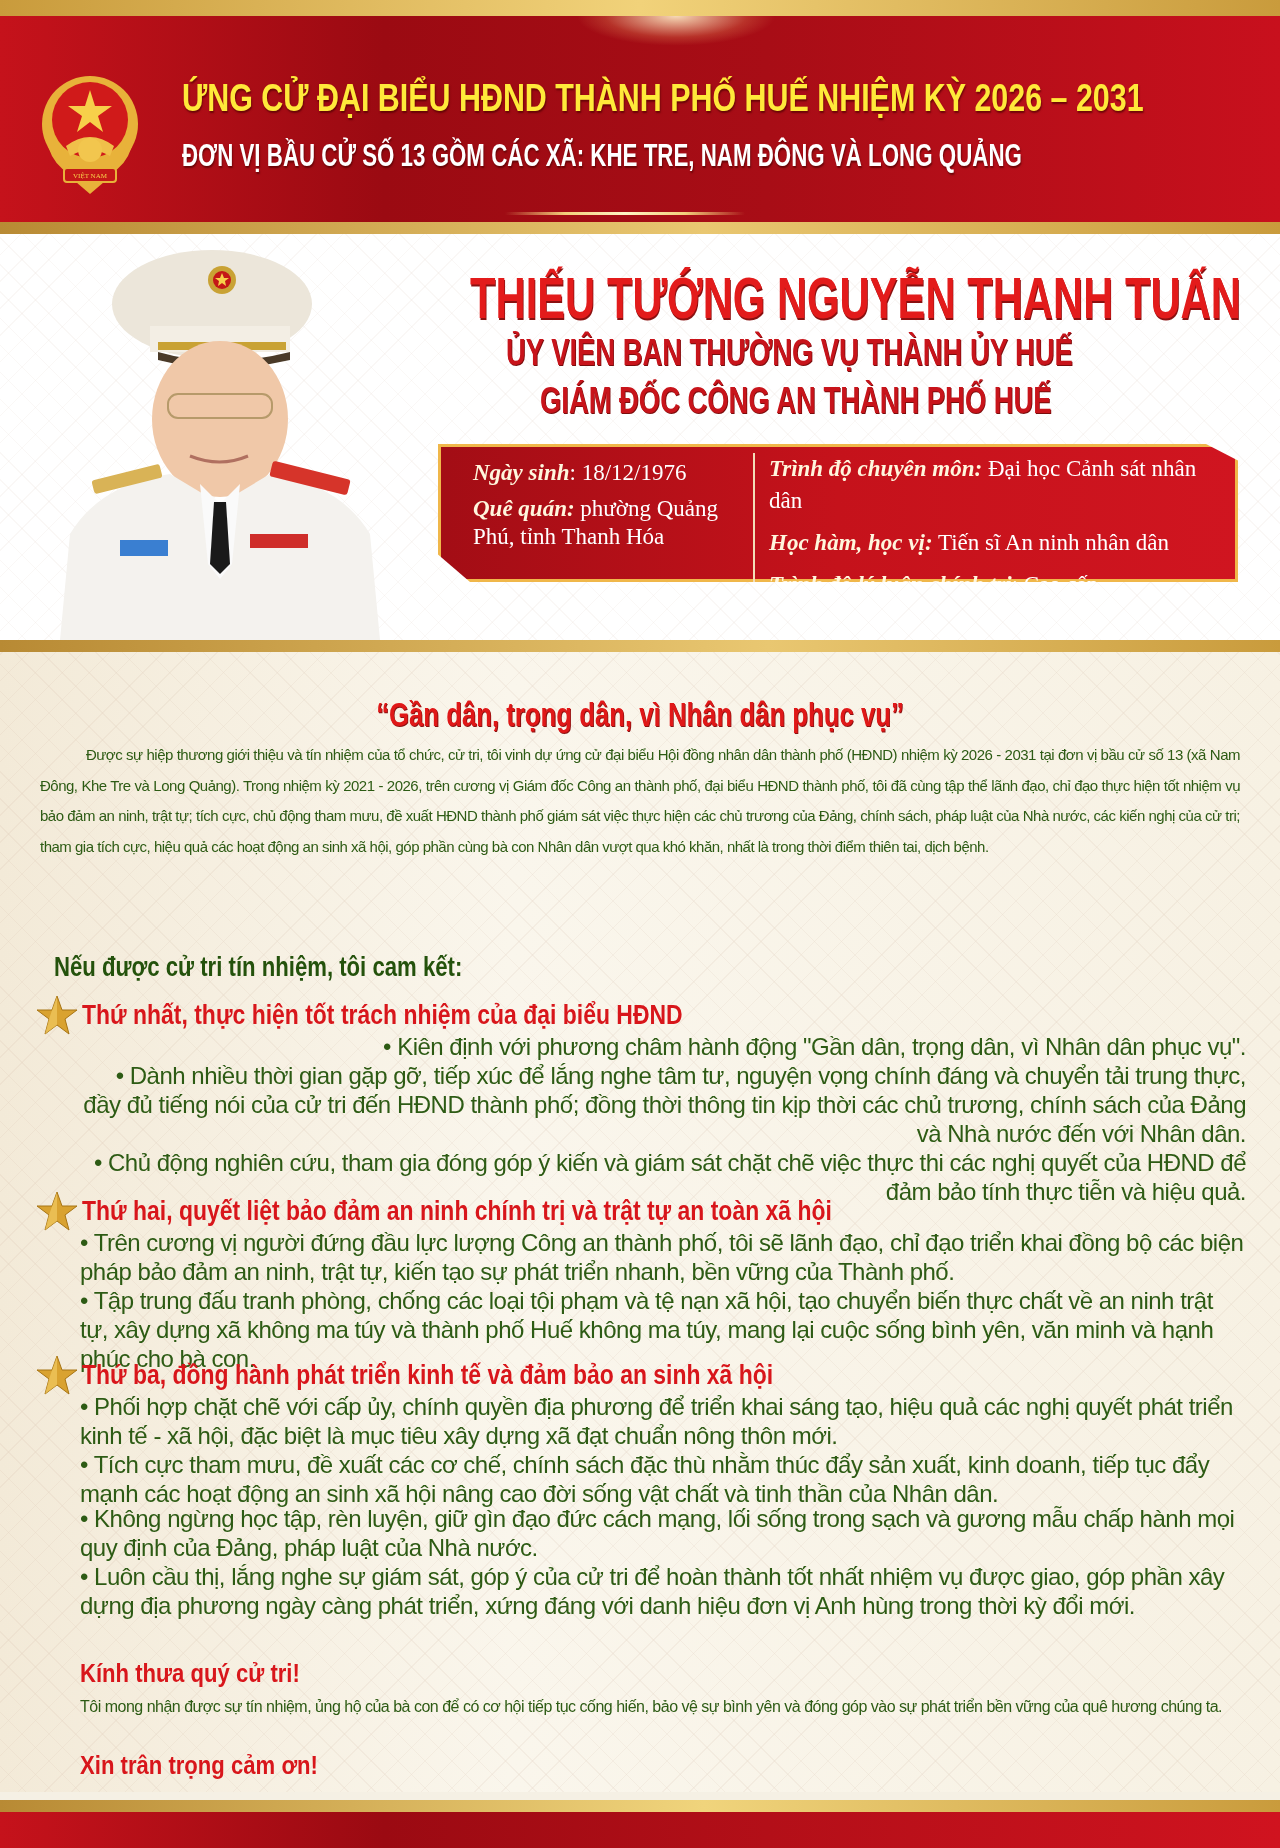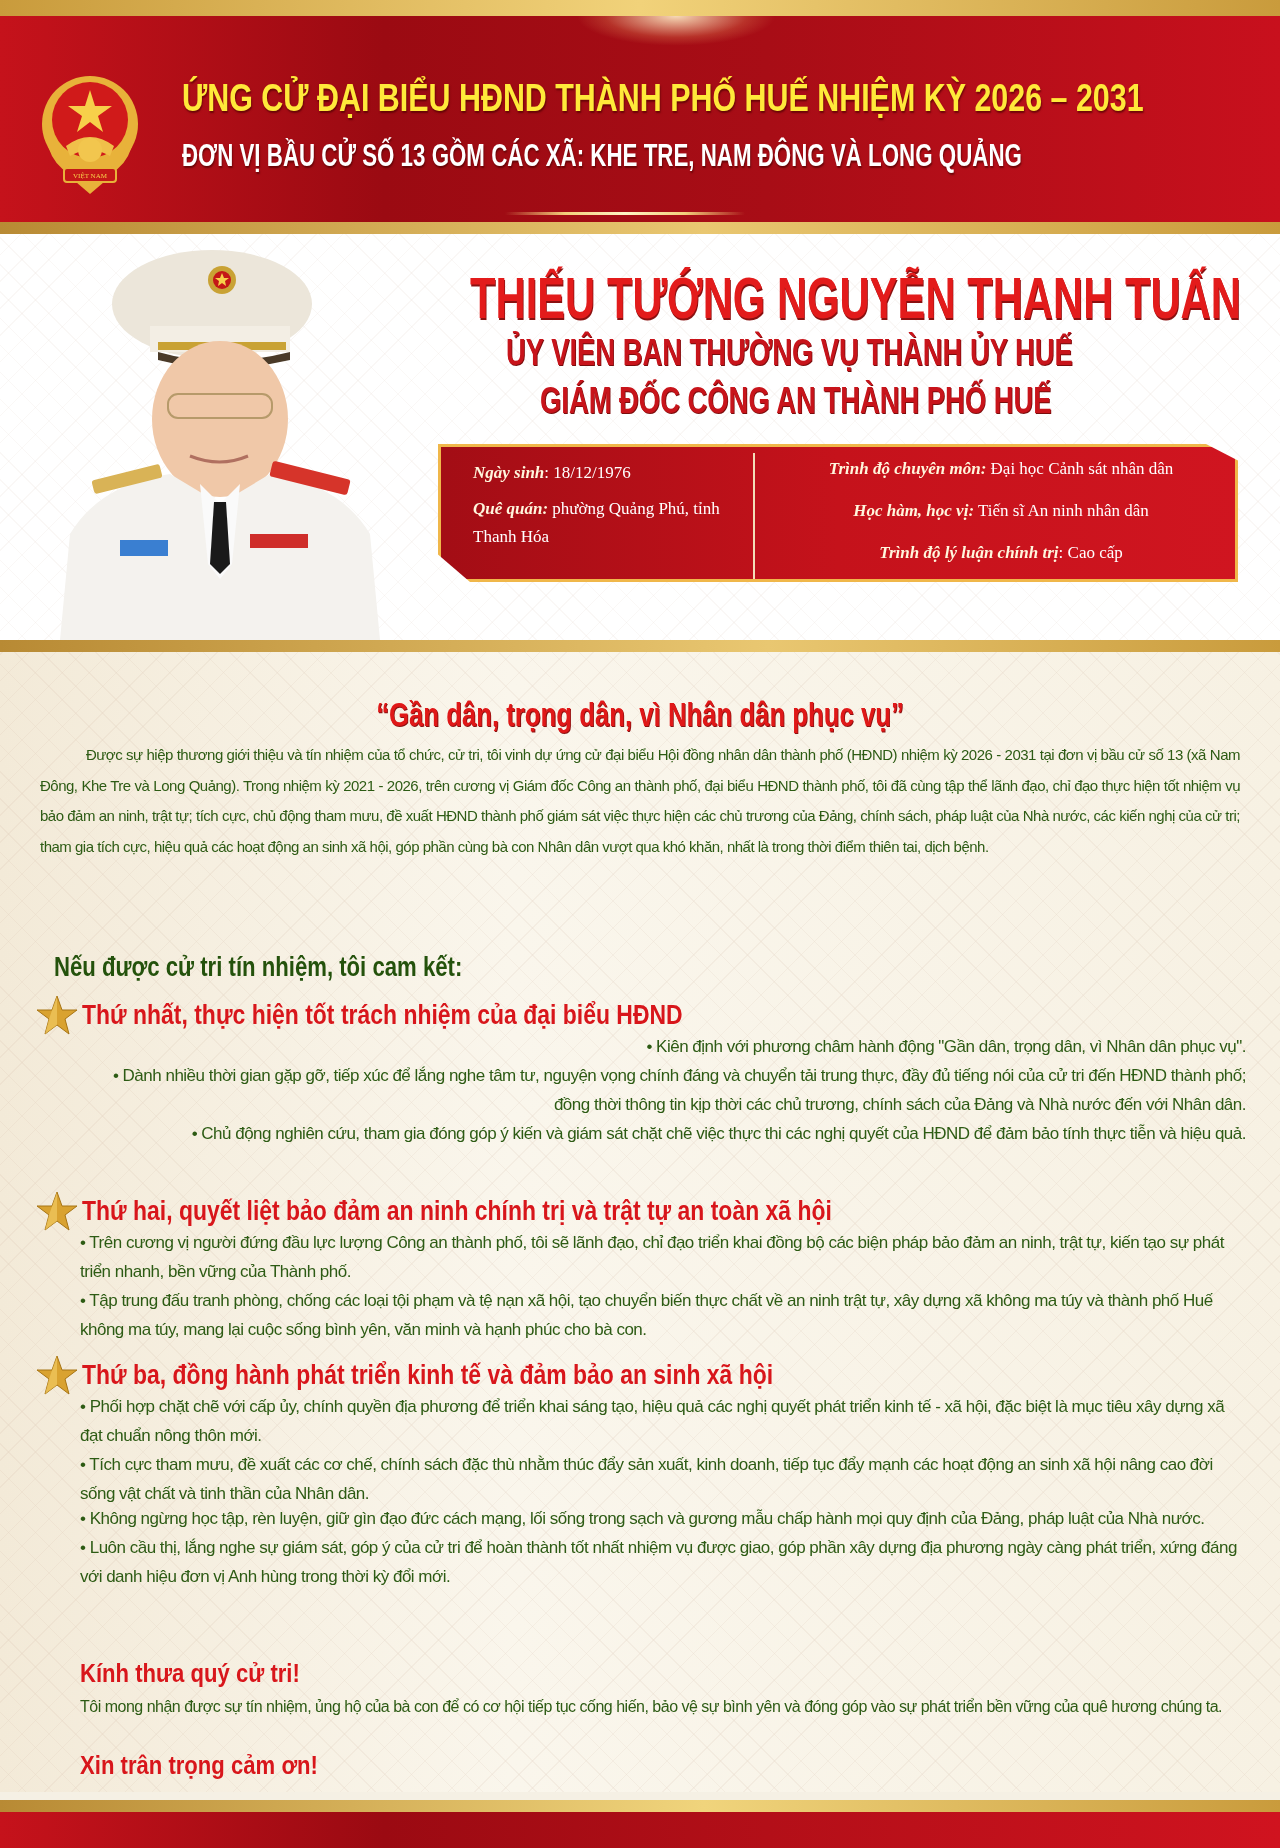--- a/index.html
+++ b/index.html
@@ -36,23 +36,23 @@
     transform: scaleX(0.74); transform-origin: left top; white-space: nowrap; text-shadow: 1px 1px 0 #7a0c0c; }
   .position-1 { left: 506px; top: 98px; }
   .position-2 { left: 540px; top: 146px; }
 
   .info-box { position: absolute; left: 438px; top: 210px; width: 800px; height: 138px;
     background: linear-gradient(90deg, #a30d15 0%, #c5121b 50%, #d01520 100%);
     border: 3px solid #f0b74a; clip-path: polygon(0 0, 96% 0, 100% 12%, 100% 100%, 4% 100%, 0 80%);
     box-shadow: 0 4px 10px rgba(0,0,0,0.3); }
   .info-col-left { position: absolute; left: 32px; top: 12px; width: 270px; }
   .info-col-right { position: absolute; left: 312px; top: 6px; width: 480px; border-left: 2px solid #f3ddb8; padding-left: 14px; }
-  .info-row { color: #ffffff; font-family: "Liberation Serif", serif; font-size: 17px; line-height: 28px; margin-bottom: 8px; }
+  .info-row { color: #ffffff; font-family: "Liberation Serif", serif; font-size: 23px; line-height: 28px; margin-bottom: 8px; }
   .info-label { font-family: "Liberation Serif", serif; font-style: italic; font-weight: 700; color: #fff6dd; }
-  .info-row.r { margin-bottom: 10px; line-height: 32px; text-align: center; }
+  .info-row.r { margin-bottom: 10px; line-height: 32px; }
 
   .profile-gold { position: absolute; left: 0; top: 640px; width: 1280px; height: 12px;
     background: linear-gradient(90deg, #b88a34 0%, #e9c771 60%, #c99b3c 100%); }
 
   
   .content { position: absolute; left: 0; top: 652px; width: 1280px; height: 1140px;
     background: linear-gradient(90deg, #f3ead8 0%, #faf6ec 40%, #f7f1e3 100%); overflow: hidden; }
   .content .pattern-bg { opacity: 0.45; }
   .section-badge { position: absolute; left: 432px; top: -30px; width: 412px; height: 62px;
     background: linear-gradient(90deg, #9e0c13, #c5121b 70%, #a80d16);
@@ -65,21 +65,21 @@
   .intro { position: absolute; left: 40px; top: 88px; width: 1200px; font-size: 15px; line-height: 30.5px; color: #2d5b14;
     text-indent: 46px; text-align: justify; letter-spacing: -0.5px; }
   .commit-title { position: absolute; left: 54px; top: 300px; font-weight: 700; font-size: 27px; color: #24520c;
     transform: scaleX(0.82); transform-origin: left top; white-space: nowrap; }
 
   .pledge { position: absolute; left: 36px; width: 1210px; }
   .pledge-head { position: relative; height: 34px; }
   .star-icon { position: absolute; left: 0; top: -4px; width: 42px; height: 42px; }
   .pledge-title { position: absolute; left: 46px; top: 2px; font-weight: 700; font-size: 27px; color: #d8161b;
     transform: scaleX(0.85); transform-origin: left top; white-space: nowrap; }
-  .pledge-bullet { margin-left: 44px; font-size: 17px; line-height: 29px; color: #2d5b14; letter-spacing: -0.5px; }
+  .pledge-bullet { margin-left: 44px; font-size: 24px; line-height: 29px; color: #2d5b14; letter-spacing: -0.5px; }
 
   .closing-greet { position: absolute; left: 80px; top: 1006px; font-weight: 700; font-size: 26px; color: #d8161b;
     transform: scaleX(0.85); transform-origin: left top; white-space: nowrap; }
   .closing-text { position: absolute; left: 80px; top: 1040px; width: 1160px; font-size: 16px; line-height: 29px; color: #2d5b14; letter-spacing: -0.5px; }
   .closing-thanks { position: absolute; left: 80px; top: 1098px; font-weight: 700; font-size: 26px; color: #d8161b;
     transform: scaleX(0.85); transform-origin: left top; white-space: nowrap; }
 
   .bottom-gold { position: absolute; left: 0; top: 1800px; width: 1280px; height: 12px;
     background: linear-gradient(90deg, #b88a34 0%, #f0d47c 55%, #c99b3c 100%); }
   .footer { position: absolute; left: 0; top: 1812px; width: 1280px; height: 36px;

